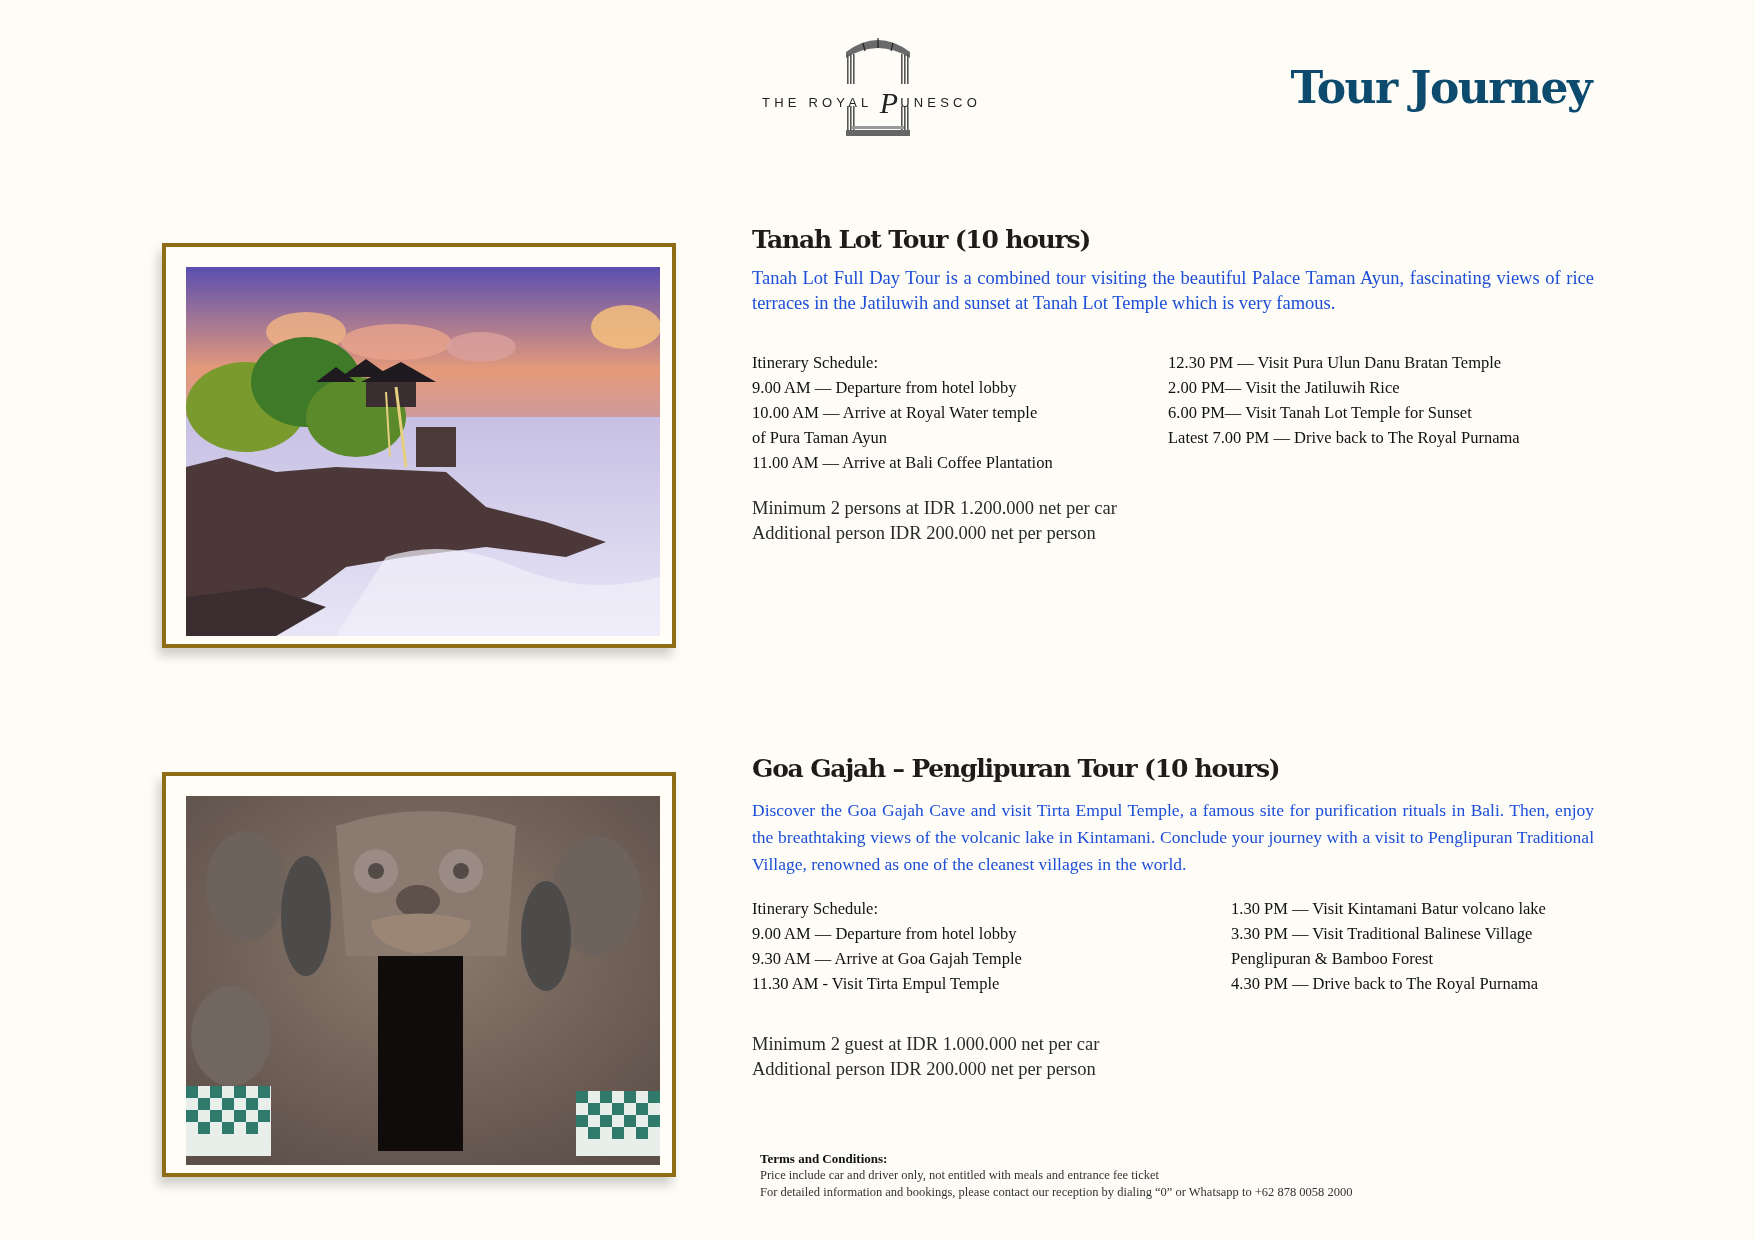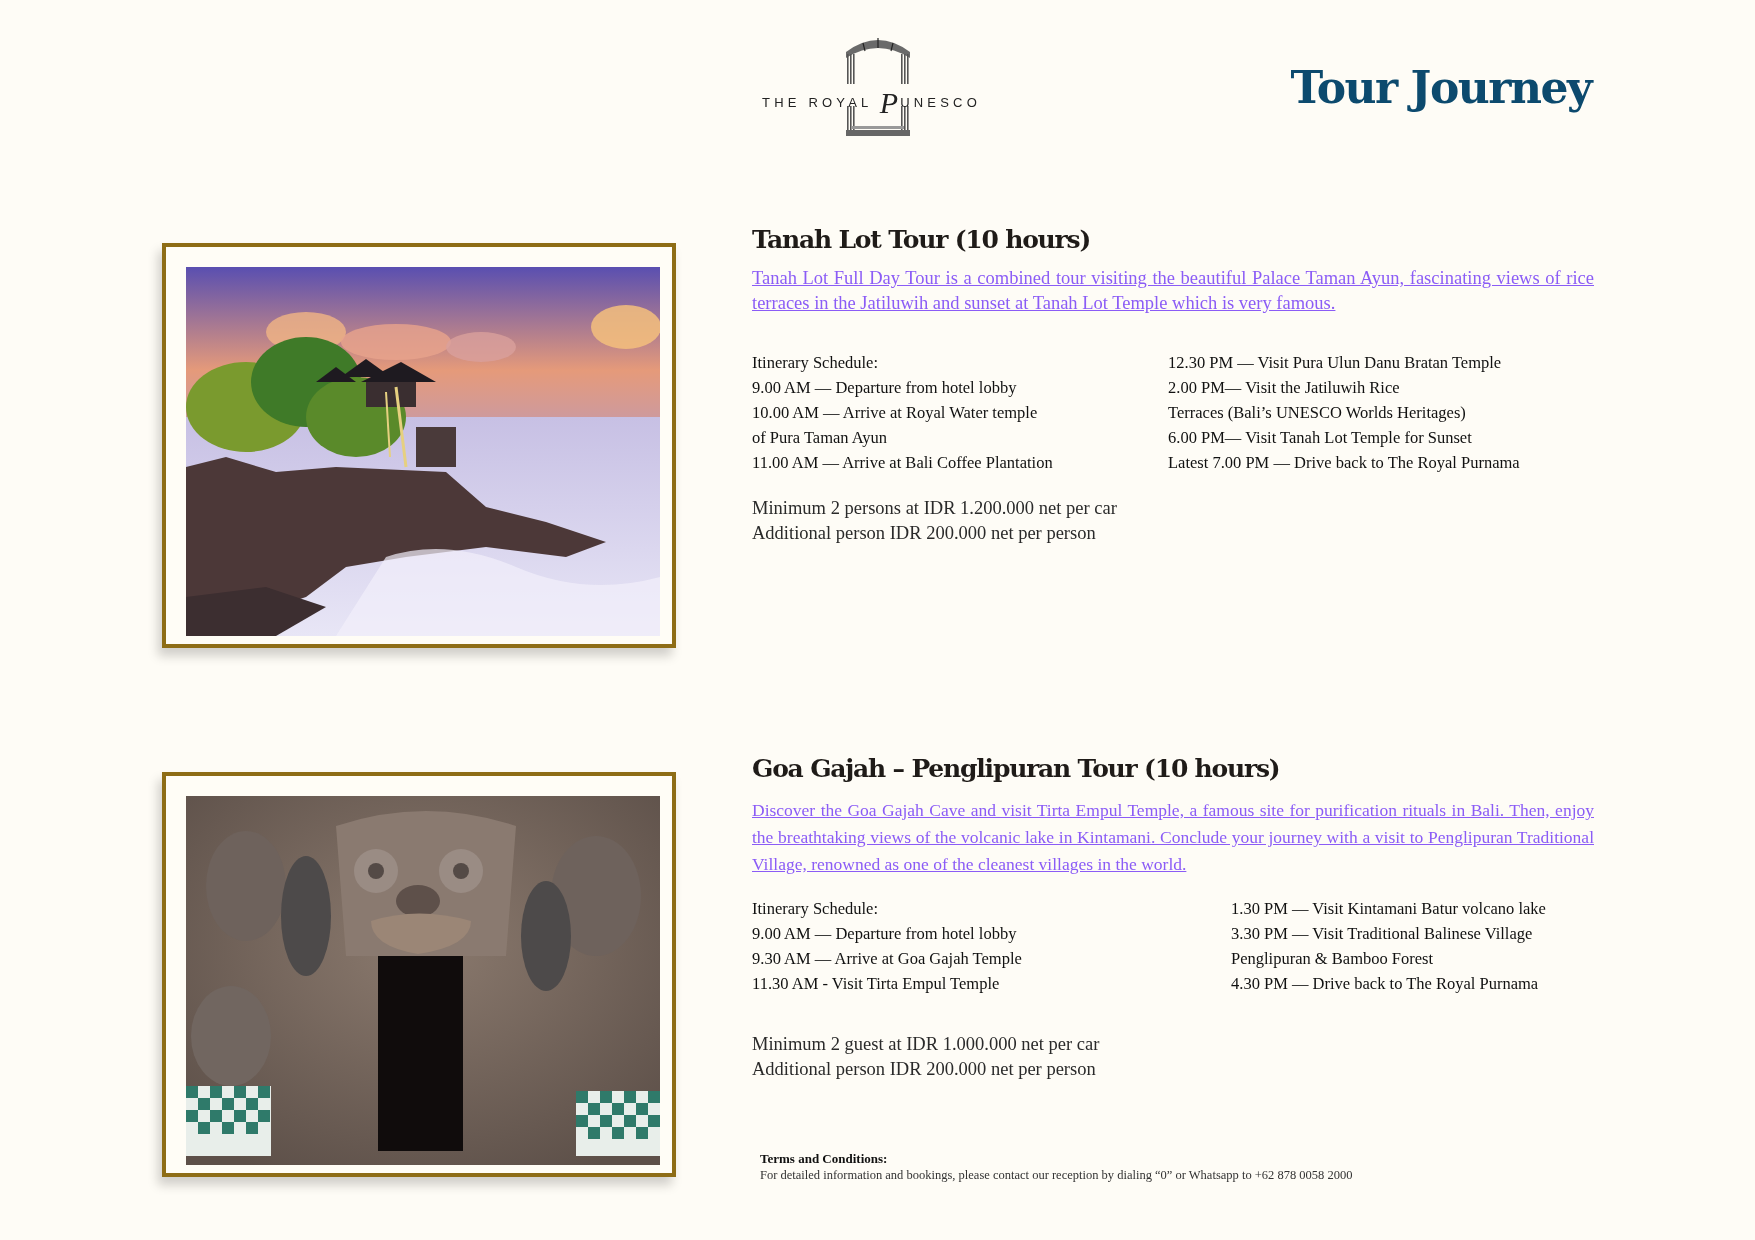--- a/index.html
+++ b/index.html
@@ -42,21 +42,21 @@
     overflow: hidden;
   }
   .photo svg { display: block; }
   .tour-title {
     position: absolute; left: 752px;
     font-family: "DejaVu Serif", serif; font-weight: bold;
     font-size: 25px; color: #1f1b18; letter-spacing: -1.2px;
   }
   .tour-desc {
     position: absolute; left: 752px; width: 842px;
-    font-size: 18.5px; color: #8b5cf6; text-align: justify; text-decoration: underline;
+    font-size: 18.5px; color: #1d4ed8; text-align: justify;
   }
   .sched { position: absolute; font-size: 16.5px; color: #111; line-height: 25px; }
   .sched div { white-space: nowrap; }
   .price { position: absolute; left: 752px; font-size: 18.5px; color: #2a2a2a; line-height: 25px; }
   .terms {
     position: absolute; left: 760px; width: 820px; top: 1150px;
     font-size: 12.5px; color: #333; line-height: 17px;
   }
   .terms .t-head { font-weight: bold; font-size: 13px; color: #111; }
 </style>
@@ -139,21 +139,20 @@
 <div class="sched" style="left:752px; top:350px;">
   <div>Itinerary Schedule:</div>
   <div>9.00 AM — Departure from hotel lobby</div>
   <div>10.00 AM — Arrive at Royal Water temple</div>
   <div>of Pura Taman Ayun</div>
   <div>11.00 AM — Arrive at Bali Coffee Plantation</div>
 </div>
 <div class="sched" style="left:1168px; top:350px;">
   <div>12.30 PM — Visit Pura Ulun Danu Bratan Temple</div>
   <div>2.00 PM— Visit the Jatiluwih Rice</div>
-  <div>Terraces (Bali’s UNESCO Worlds Heritages)</div>
   <div>6.00 PM— Visit Tanah Lot Temple for Sunset</div>
   <div>Latest 7.00 PM — Drive back to The Royal Purnama</div>
 </div>
 <div class="price" style="top:496px;">
   <div>Minimum 2 persons at IDR 1.200.000 net per car</div>
   <div>Additional person IDR 200.000 net per person</div>
 </div>
 
 <div class="photo-frame" style="top:772px;">
   <div class="photo">
@@ -233,14 +232,15 @@
   <div>Penglipuran &amp; Bamboo Forest</div>
   <div>4.30 PM — Drive back to The Royal Purnama</div>
 </div>
 <div class="price" style="top:1032px;">
   <div>Minimum 2 guest at IDR 1.000.000 net per car</div>
   <div>Additional person IDR 200.000 net per person</div>
 </div>
 
 <div class="terms">
   <div class="t-head">Terms  and Conditions:</div>
+  <div>Price include car and driver only, not entitled with meals and entrance fee ticket</div>
   <div>For detailed information and bookings, please contact our reception by dialing “0” or Whatsapp to +62 878 0058 2000</div>
 </div>
 
 </body></html>

